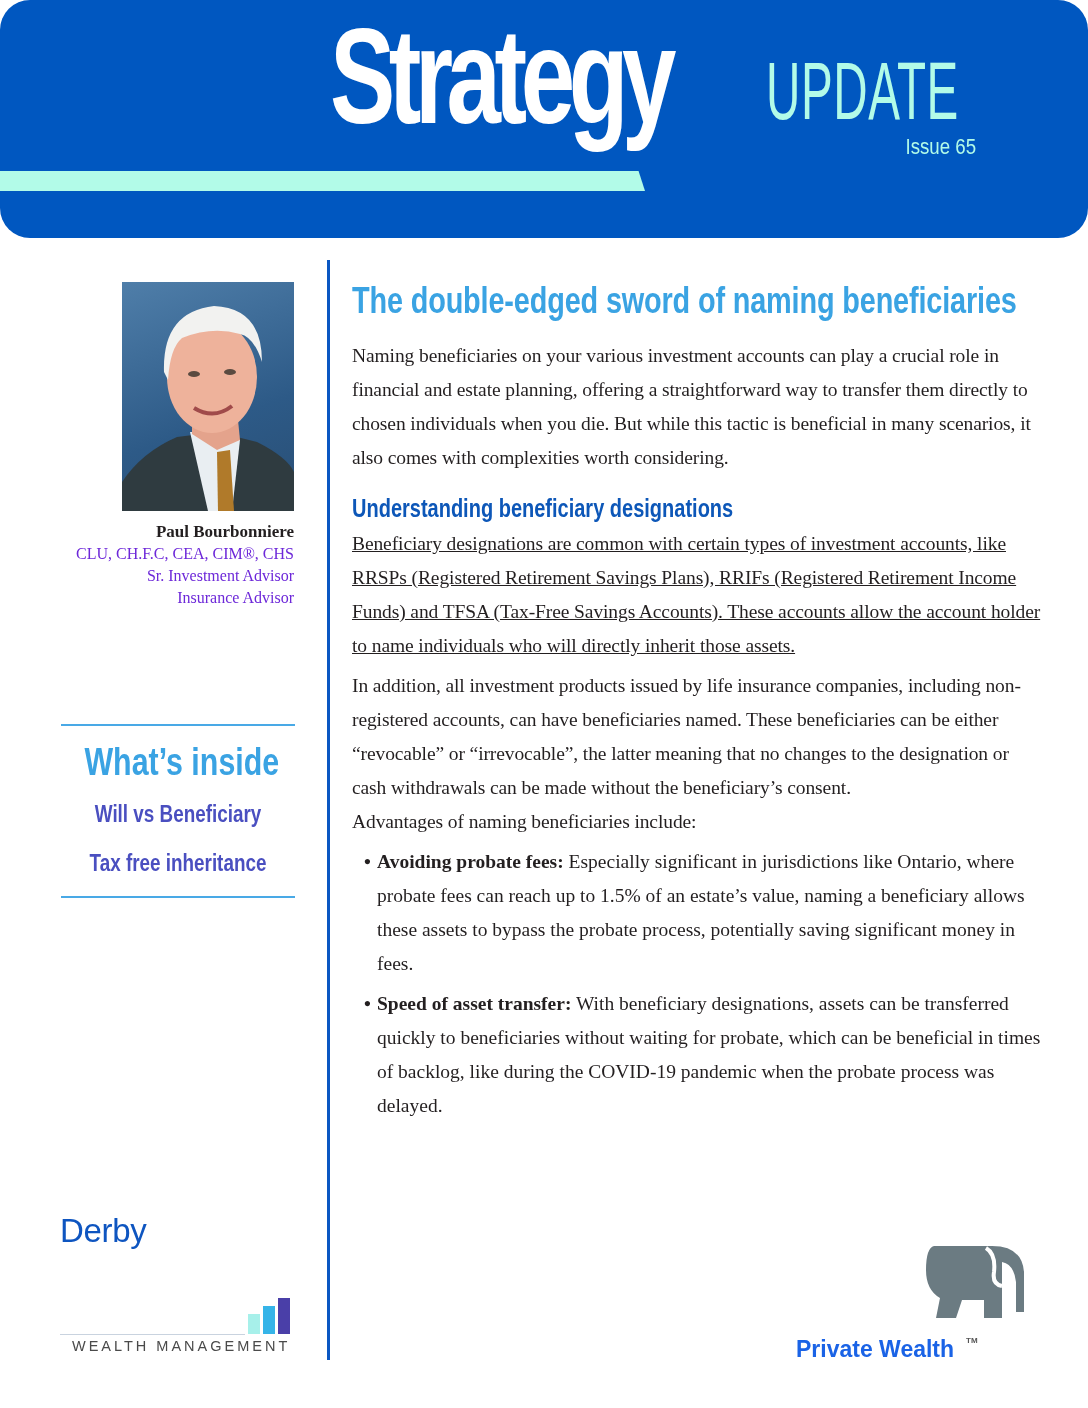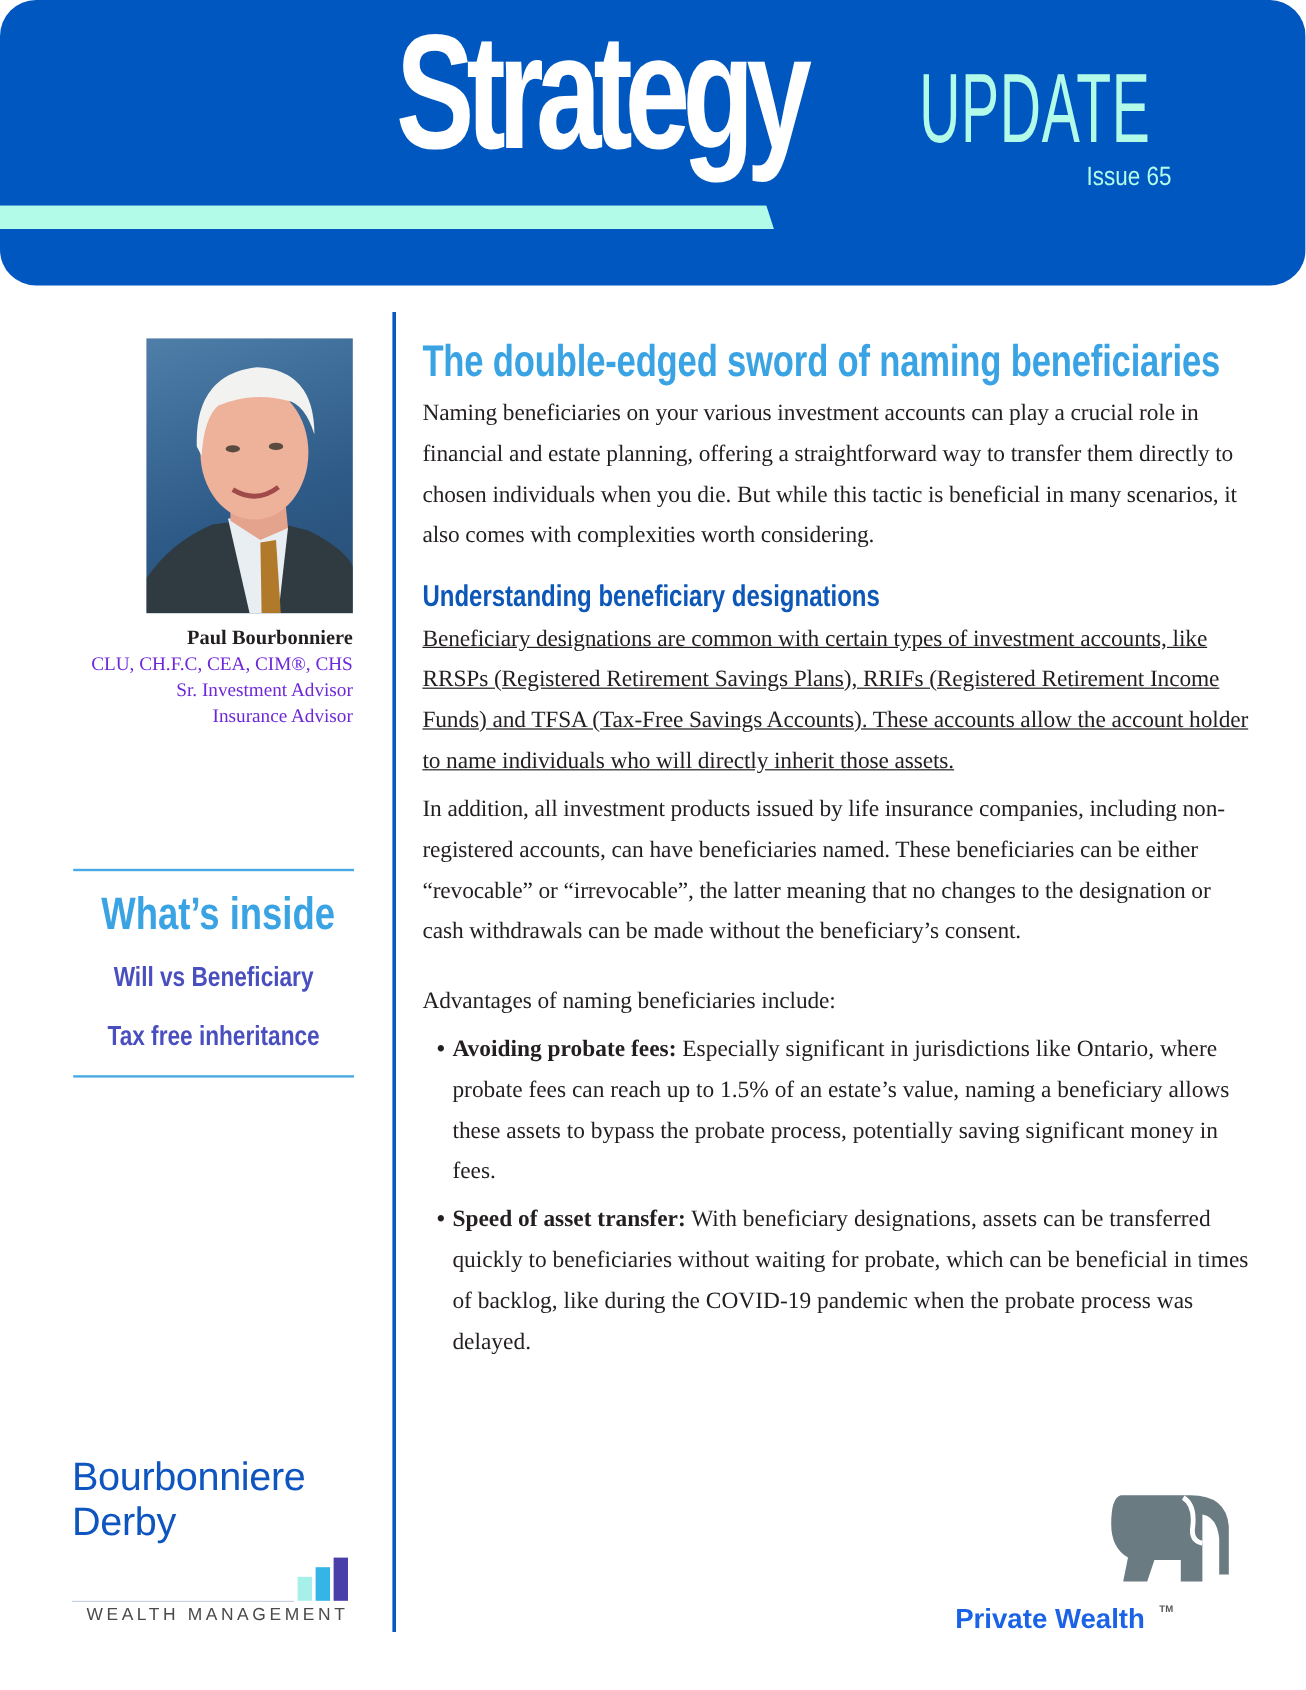--- a/index.html
+++ b/index.html
@@ -92,39 +92,38 @@
     <div class="line">Insurance Advisor</div>
   </div>
 
   <div class="hr-sidebar" style="top:724px;"></div>
   <div class="whats-inside">What’s inside</div>
   <div class="toc-item" style="top:800px;">Will vs Beneficiary</div>
   <div class="toc-item" style="top:849px;">Tax free inheritance</div>
   <div class="hr-sidebar" style="top:896px;"></div>
 
   <div class="pbd-logo">
-    <div class="pbd-text">Bourbonniere</div>
     <div class="pbd-text">Derby</div>
     <div class="pbd-bars">
       <span style="left:0; height:20px; background:#a7f0ea;"></span>
       <span style="left:15px; height:28px; background:#35b4e8;"></span>
       <span style="left:30px; height:36px; background:#4a3fa8;"></span>
     </div>
     <div class="pbd-rule"></div>
     <div class="pbd-wm">WEALTH MANAGEMENT</div>
   </div>
 </aside>
 
 <main class="article">
   <h1 class="title">The double-edged sword of naming beneficiaries</h1>
-  <p class="para" style="margin-top:4px;">Naming beneficiaries on your various investment accounts can play a crucial role in financial and estate planning, offering a straightforward way to transfer them directly to chosen individuals when you die. But while this tactic is beneficial in many scenarios, it also comes with complexities worth considering.</p>
+  <p class="para" style="margin-top:15px;">Naming beneficiaries on your various investment accounts can play a crucial role in financial and estate planning, offering a straightforward way to transfer them directly to chosen individuals when you die. But while this tactic is beneficial in many scenarios, it also comes with complexities worth considering.</p>
   <h2 class="subhead" style="margin-top:16px;">Understanding beneficiary designations</h2>
   <p class="para" style="margin-top:2px;text-decoration:underline;">Beneficiary designations are common with certain types of investment accounts, like RRSPs (Registered Retirement Savings Plans), RRIFs (Registered Retirement Income Funds) and TFSA (Tax-Free Savings Accounts). These accounts allow the account holder to name individuals who will directly inherit those assets.</p>
   <p class="para" style="margin-top:6px;">In addition, all investment products issued by life insurance companies, including non-registered accounts, can have beneficiaries named. These beneficiaries can be either “revocable” or “irrevocable”, the latter meaning that no changes to the designation or cash withdrawals can be made without the beneficiary’s consent.</p>
-  <p class="para" style="margin-top:24px;">Advantages of naming beneficiaries include:</p>
+  <p class="para" style="margin-top:0;">Advantages of naming beneficiaries include:</p>
   <div class="bullet" style="margin-top:6px;">
     <span class="dot">•</span><b>Avoiding probate fees:</b><span> Especially significant in jurisdictions like Ontario, where probate fees can reach up to 1.5% of an estate’s value, naming a beneficiary allows these assets to bypass the probate process, potentially saving significant money in fees.</span>
   </div>
   <div class="bullet" style="margin-top:6px;">
     <span class="dot">•</span><b>Speed of asset transfer:</b><span> With beneficiary designations, assets can be transferred quickly to beneficiaries without waiting for probate, which can be beneficial in times of backlog, like during the COVID-19 pandemic when the probate process was delayed.</span>
   </div>
 </main>
 
 <div class="ia-logo">
   <svg class="ia-elephant" viewBox="0 0 104 82">

